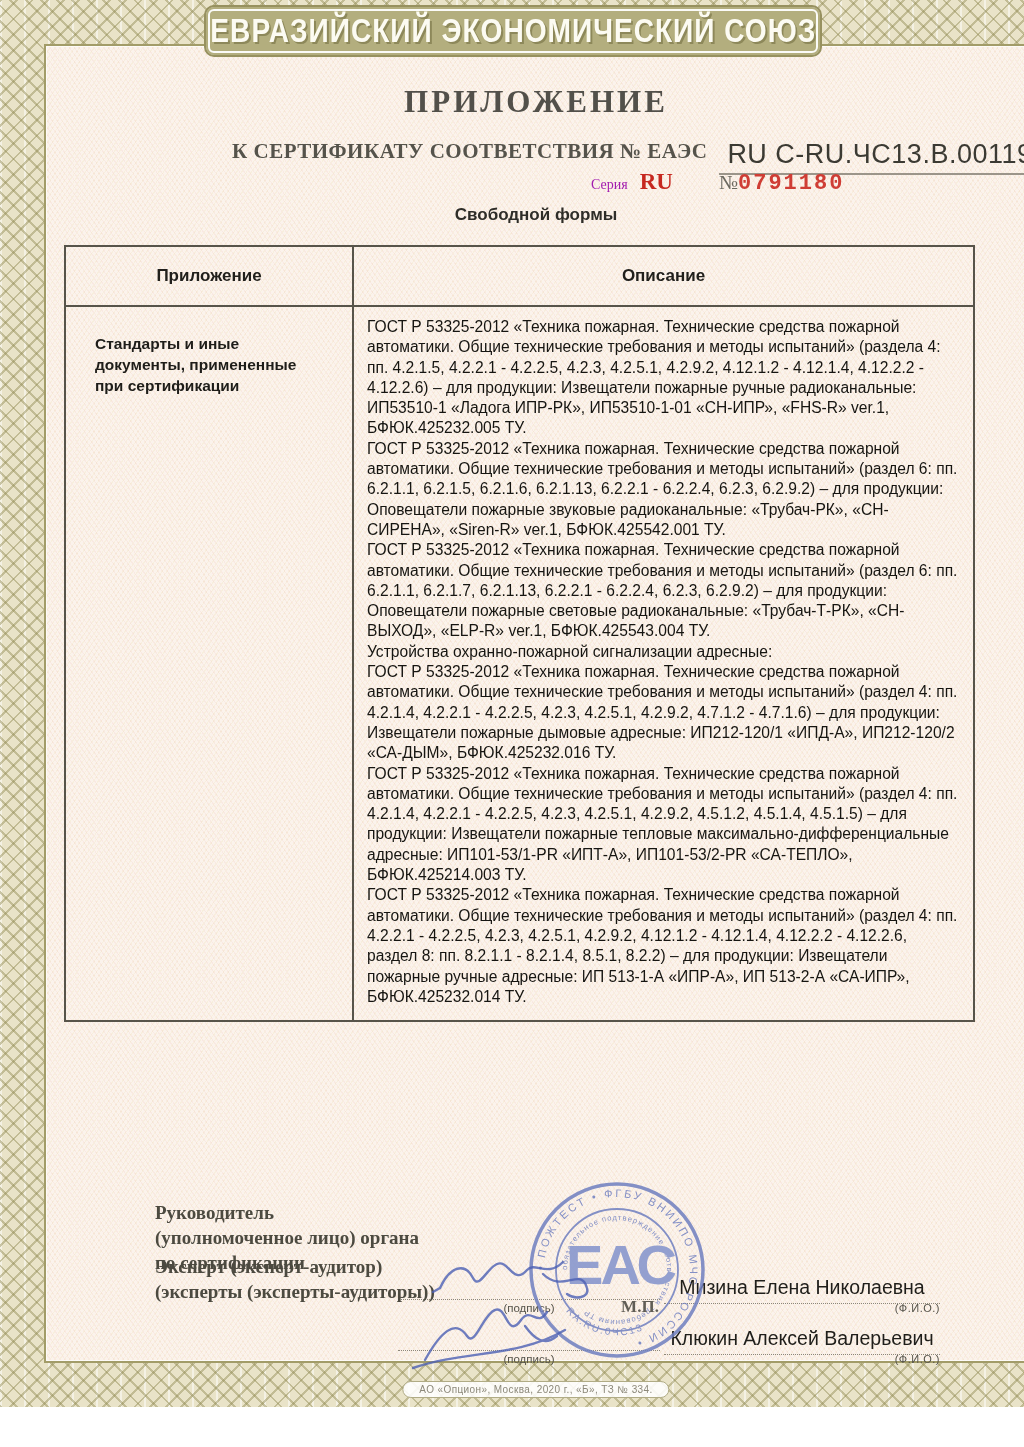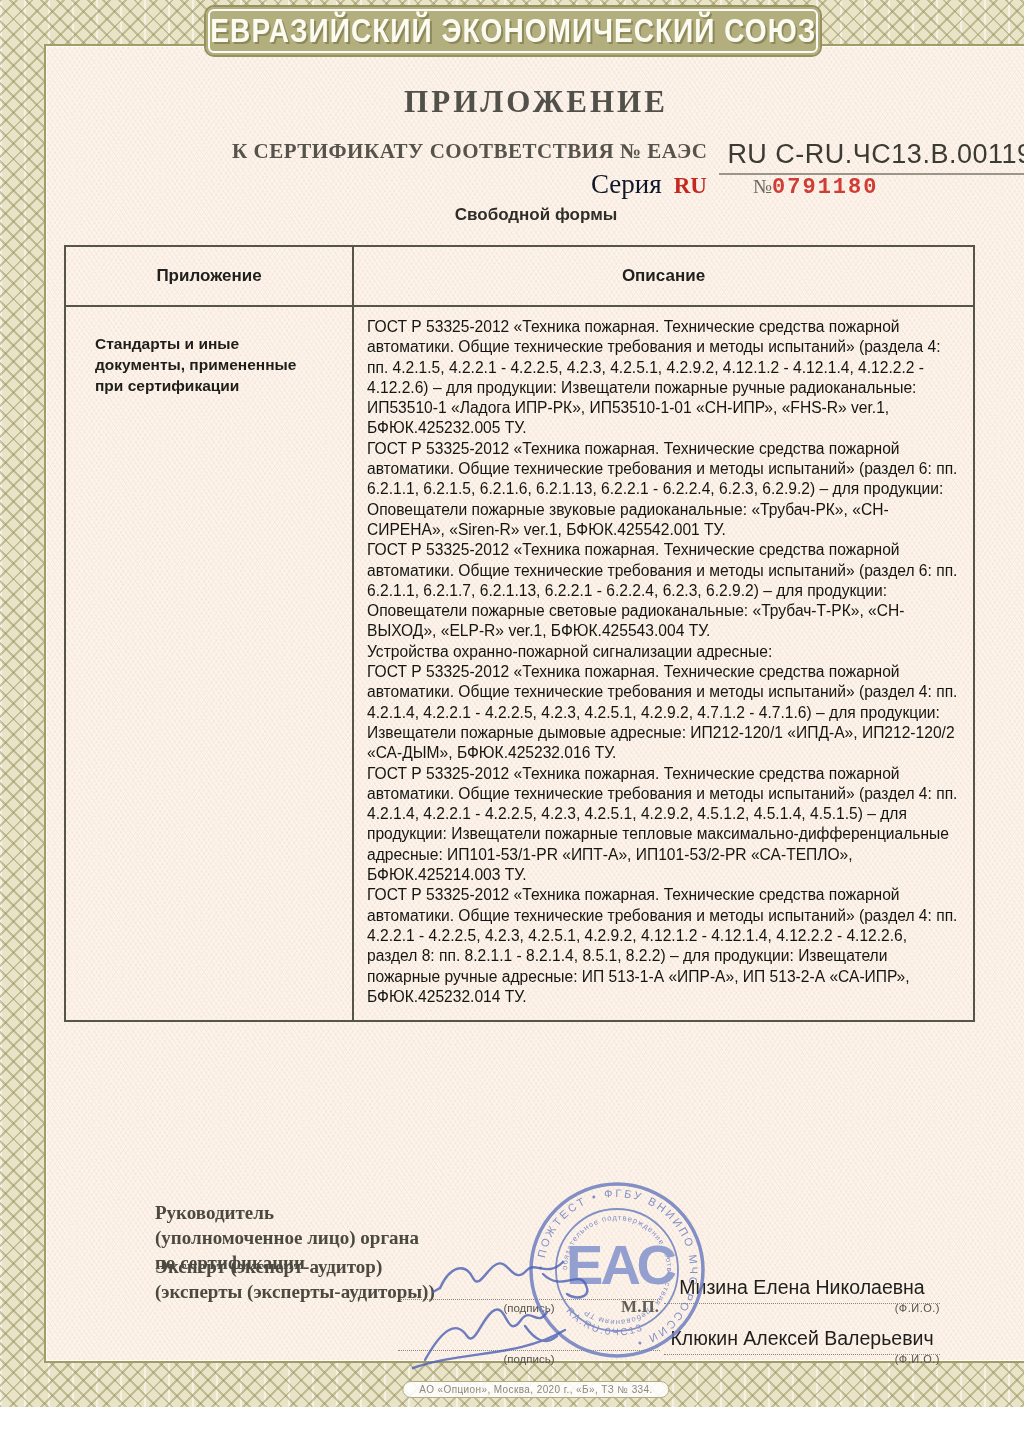--- a/index.html
+++ b/index.html
@@ -41,21 +41,21 @@
   }
   .doc-title{
     position:absolute;top:84px;left:0;width:100%;margin:0;text-align:center;
     font-family:"Liberation Serif",serif;font-size:31px;font-weight:bold;
     letter-spacing:3px;color:#52504a;
   }
   .cert-line{position:absolute;top:139px;left:232px;display:flex;align-items:flex-start;gap:12px;}
   .cert-label{font-family:"Liberation Serif",serif;font-weight:bold;font-size:21px;color:#55534b;letter-spacing:.5px;white-space:nowrap;}
   .cert-number{font-size:27px;color:#3b3a33;border-bottom:2px solid #9b958a;padding:0 8px 3px 8px;letter-spacing:.5px;white-space:nowrap;}
   .series-line{position:absolute;top:169px;left:591px;display:flex;align-items:baseline;}
-  .series-label{font-family:"Liberation Serif",serif;font-size:27px;color:#0f172a;}
+  .series-label{font-family:"Liberation Serif",serif;font-size:14px;color:#a21caf;}
   .series-value{font-family:"Liberation Serif",serif;font-weight:bold;font-size:23px;color:#c6281f;margin-left:12px;}
   .num-sign{font-family:"Liberation Serif",serif;font-size:20px;color:#6b6960;margin-left:46px;}
   .num-value{font-family:"Liberation Mono",monospace;font-weight:bold;font-size:22px;color:#cf3d35;margin-left:0;letter-spacing:2px;}
   .form-type{position:absolute;top:205px;left:0;width:100%;text-align:center;font-weight:bold;font-size:17px;color:#2e2d28;}
   table.standards{
     position:absolute;left:64px;top:245px;width:911px;
     border-collapse:collapse;table-layout:fixed;
   }
   table.standards th, table.standards td{border:2px solid #57544a;}
   table.standards th{height:56px;font-size:17px;font-weight:bold;color:#21201c;text-align:center;vertical-align:middle;}

